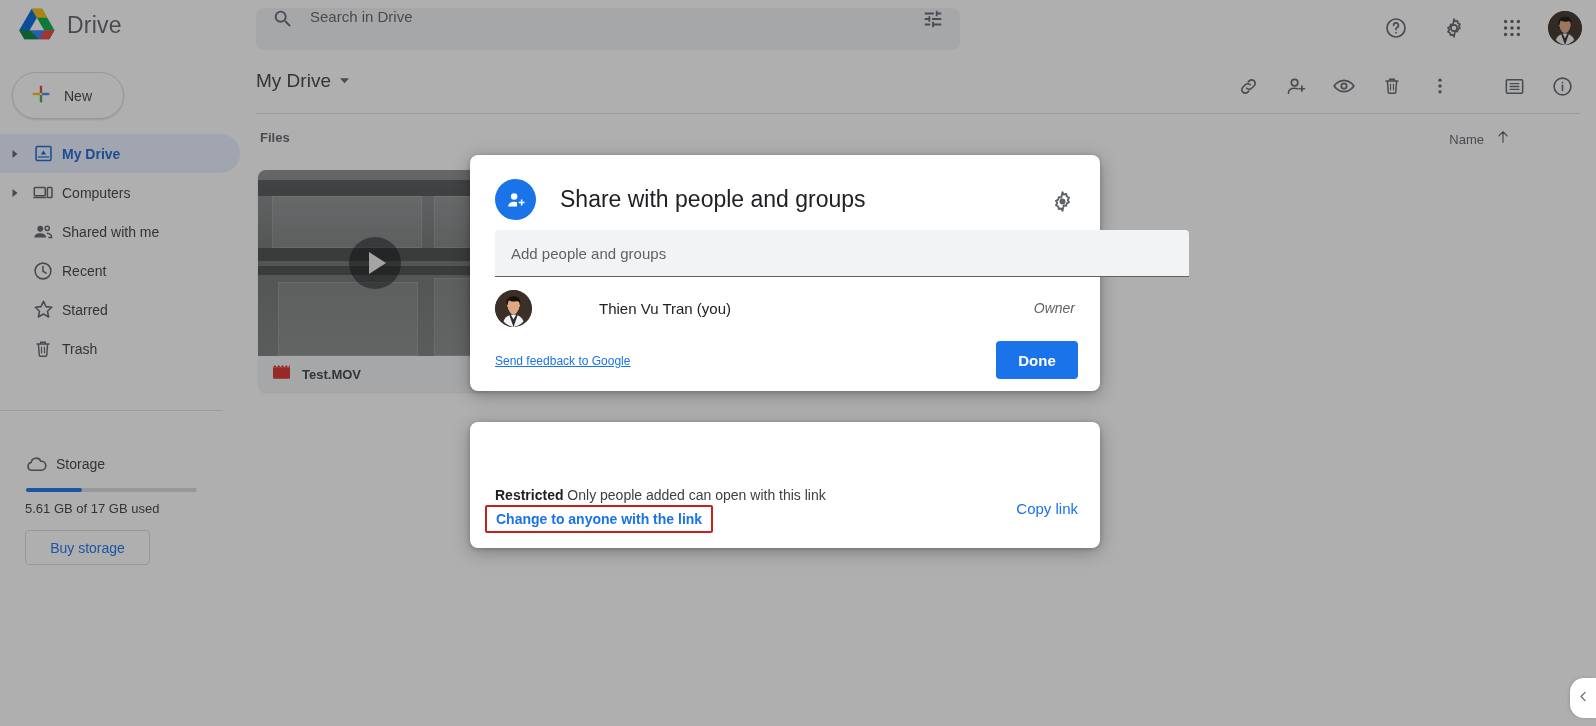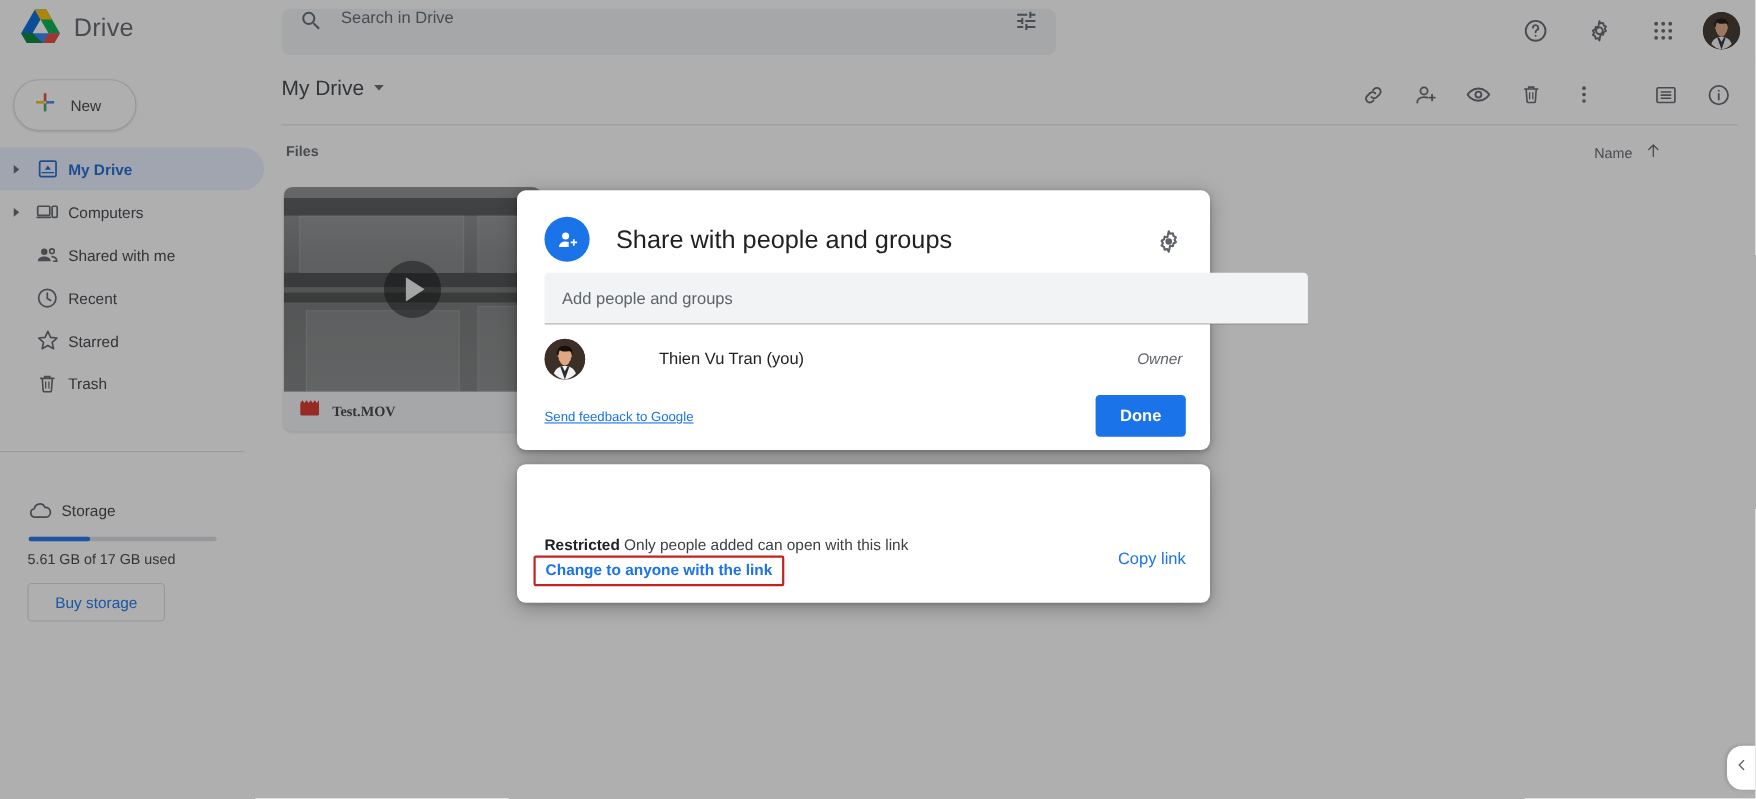--- a/index.html
+++ b/index.html
@@ -83,21 +83,20 @@
 
   .files-head { position:absolute; left:16px; top:66px; width:1324px; height:36px; }
   .files-label { position:absolute; left:4px; top:6px; font-size:13px; color:#5f6368; font-weight:bold; }
   .sort-ctl { position:absolute; right:68px; top:4px; display:flex; align-items:center; gap:10px; cursor:pointer; }
   .sort-text { font-size:13px; color:#5f6368; }
 
   .file-card {
     position:absolute; left:18px; top:112px; width:234px; height:222px;
     border-radius:8px; background:#f1f3f4; overflow:hidden; cursor:pointer;
     box-shadow: 0 1px 2px rgba(60,64,67,.12);
-    font-family: Liberation Serif, serif;
   }
   .thumb { position:relative; width:234px; height:186px; overflow:hidden;
            background: linear-gradient(180deg,#8d8f8f 0%, #6f7170 45%, #7b7d7c 100%); }
   .thumb .slat { position:absolute; background: rgba(40,42,42,.55); }
   .thumb .panel { position:absolute; background: rgba(255,255,255,.10); border:1px solid rgba(255,255,255,.13); }
   .play {
     position:absolute; left:50%; top:50%; transform:translate(-50%,-50%);
     width:52px; height:52px; border-radius:50%; background: rgba(0,0,0,.45);
     display:flex; align-items:center; justify-content:center;
   }
@@ -112,21 +111,21 @@
     position:absolute; right:0; bottom:8px; width:26px; height:40px;
     background:#fff; border-radius:14px 0 0 14px; box-shadow:-1px 0 3px rgba(60,64,67,.2);
     display:flex; align-items:center; justify-content:center; cursor:pointer; z-index:41;
   }
 
   
   .dialog {
     position:absolute; background:#fff; border-radius:8px; z-index:60;
     box-shadow: 0 4px 18px rgba(0,0,0,.28), 0 1px 4px rgba(0,0,0,.2);
   }
-  #share-dialog { left:470px; top:173px; width:630px; height:236px;padding-left:10px; }
+  #share-dialog { left:470px; top:155px; width:630px; height:236px;padding-left:10px; }
   #getlink-dialog { left:470px; top:422px; width:630px; height:126px; }
 
   .dlg-title-row { position:absolute; left:25px; top:24px; display:flex; align-items:center; gap:24px; }
   .circ-icon { width:41px; height:41px; border-radius:50%; display:flex; align-items:center; justify-content:center; flex:none; }
   .circ-blue { background:#1a73e8; }
   .circ-gray { background:#bdc1c6; }
   .dlg-title { font-size:23px; color:#202124; }
   .dlg-gear { position:absolute; right:22px; top:30px; width:32px; height:32px; display:flex; align-items:center; justify-content:center; cursor:pointer; }
 
   .add-field {

